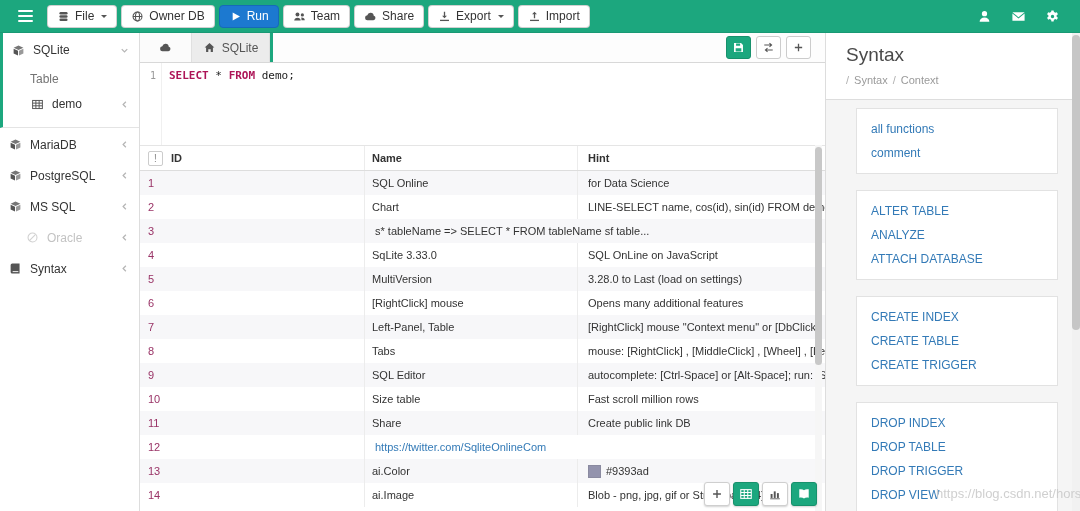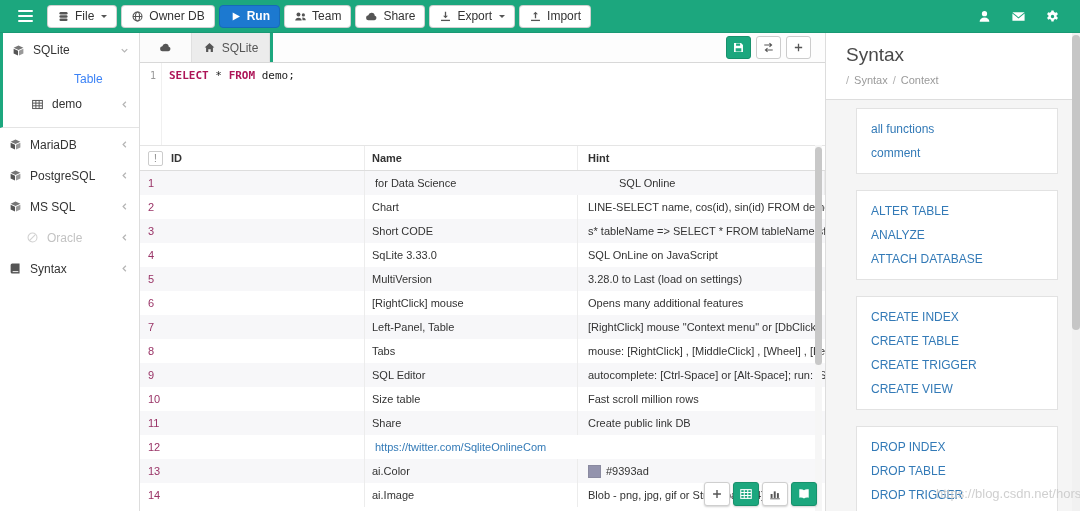--- a/index.html
+++ b/index.html
@@ -11,38 +11,38 @@
     background:#1CA77E; display:flex; align-items:center; padding:0 10px;
     border-bottom:1px solid rgba(0,0,0,.08); z-index:5; }
   .hamb { width:15px; display:flex; flex-direction:column; gap:3px; margin:0 14px 0 8px; cursor:pointer; }
   .hamb span { height:2px; background:#fff; border-radius:1px; }
   .tb-buttons { display:flex; gap:4px; align-items:center; }
   .btn { height:23px; display:inline-flex; align-items:center; gap:5px; background:#fff;
     border:1px solid rgba(0,0,0,.18); border-radius:4px; padding:0 9px;
     font-size:12px; color:#333; cursor:pointer; white-space:nowrap; }
   .btn .ic { display:inline-flex; }
   .btn .ic svg { width:13px; height:13px; color:#555; }
-  .btn.primary { background:#1C79D0; border-color:#166ab8; color:#fff;font-weight:bold; }
+  .btn.primary { background:#1C79D0; border-color:#166ab8; color:#fff; }
   .btn.primary .ic svg { color:#fff; }
   .caret { width:0; height:0; border:3.5px solid transparent; border-top-color:#555; margin-top:4px; margin-left:2px; }
   .tb-right { margin-left:auto; display:flex; gap:19px; padding-right:10px; align-items:center; }
   .tb-ic { display:inline-flex; cursor:pointer; }
   .tb-ic svg { width:15px; height:15px; color:#fff; }
 
   
   .sidebar { position:absolute; left:0; top:33px; width:140px; height:478px; background:#fff;
     border-right:1px solid #ddd; font-size:12px; color:#333; z-index:2; }
   .sb-active-group { border-left:3px solid #1CA77E; border-bottom:1px solid #e4e4e4; padding:2px 0 8px; }
   .sb-row { display:flex; align-items:center; gap:8px; padding:0 9px; height:31px; cursor:pointer; }
   .sb-active-group .sb-row { height:30px; }
   .sb-ic { display:inline-flex; color:#555; }
   .sb-ic svg { width:13px; height:13px; }
   .chev { margin-left:auto; display:inline-flex; color:#b5b5b5; }
   .chev svg { width:11px; height:11px; }
-  .sb-table-label { padding:7px 0 3px 27px; color:#3b82f6;margin-left:44px; }
+  .sb-table-label { padding:7px 0 3px 27px; color:#737373; }
   .sb-tbl { padding-left:28px; height:24px; }
   .sb-list { padding-top:1px; }
   .sb-row.disabled { color:#c3c3c3;padding-left:26px; }
   .sb-row.disabled .sb-ic { color:#d0d0d0; }
 
   
   .main { position:absolute; left:140px; top:33px; width:685px; height:478px; background:#fff; }
   .tabbar { position:relative; height:30px; background:#fdfdfd; border-bottom:1px solid #d8d8d8; display:flex; }
   .tab { display:flex; align-items:center; justify-content:center; gap:6px;
     font-size:12px; color:#555; border-right:1px solid #e0e0e0; cursor:pointer; }
@@ -370,35 +370,34 @@
       <div class="gh c1">
         <span class="bang">!</span>
         <span>ID</span>
       </div>
       <div class="gh c2">Name</div>
       <div class="gh c3">Hint</div>
     </div>
     <div class="grid-body" id="gridRows">
         <div class="grid-row shade">
           <div class="cell c1 cell-id">1</div>
+          <div class="cell c2 cell-name">SQL Online</div>
           <div class="cell c3 cell-hint">
             <span>for Data Science</span>
           </div>
-          <div class="cell c2 cell-name">SQL Online</div>
         </div>
         <div class="grid-row">
           <div class="cell c1 cell-id">2</div>
           <div class="cell c2 cell-name">Chart</div>
           <div class="cell c3 cell-hint">
             <span>LINE-SELECT name, cos(id), sin(id) FROM demo;</span>
           </div>
         </div>
         <div class="grid-row shade">
           <div class="cell c1 cell-id">3</div>
-          <div class="cell c2 cell-name">Short CODE</div>
           <div class="cell c3 cell-hint">
             <span>s* tableName =&gt; SELECT * FROM tableName sf table...</span>
           </div>
         </div>
         <div class="grid-row">
           <div class="cell c1 cell-id">4</div>
           <div class="cell c2 cell-name">SqLite 3.33.0</div>
           <div class="cell c3 cell-hint">
             <span>SQL OnLine on JavaScript</span>
           </div>
@@ -531,21 +530,20 @@
       </div>
       <div class="rp-box">
         <div class="rp-link">ALTER TABLE</div>
         <div class="rp-link">ANALYZE</div>
         <div class="rp-link">ATTACH DATABASE</div>
       </div>
       <div class="rp-box">
         <div class="rp-link">CREATE INDEX</div>
         <div class="rp-link">CREATE TABLE</div>
         <div class="rp-link">CREATE TRIGGER</div>
-        <div class="rp-link">CREATE VIEW</div>
       </div>
       <div class="rp-box">
         <div class="rp-link">DROP INDEX</div>
         <div class="rp-link">DROP TABLE</div>
         <div class="rp-link">DROP TRIGGER</div>
         <div class="rp-link">DROP VIEW</div>
       </div>
     </div>
   <div class="rp-scroll">
       <div class="thumb"></div>

